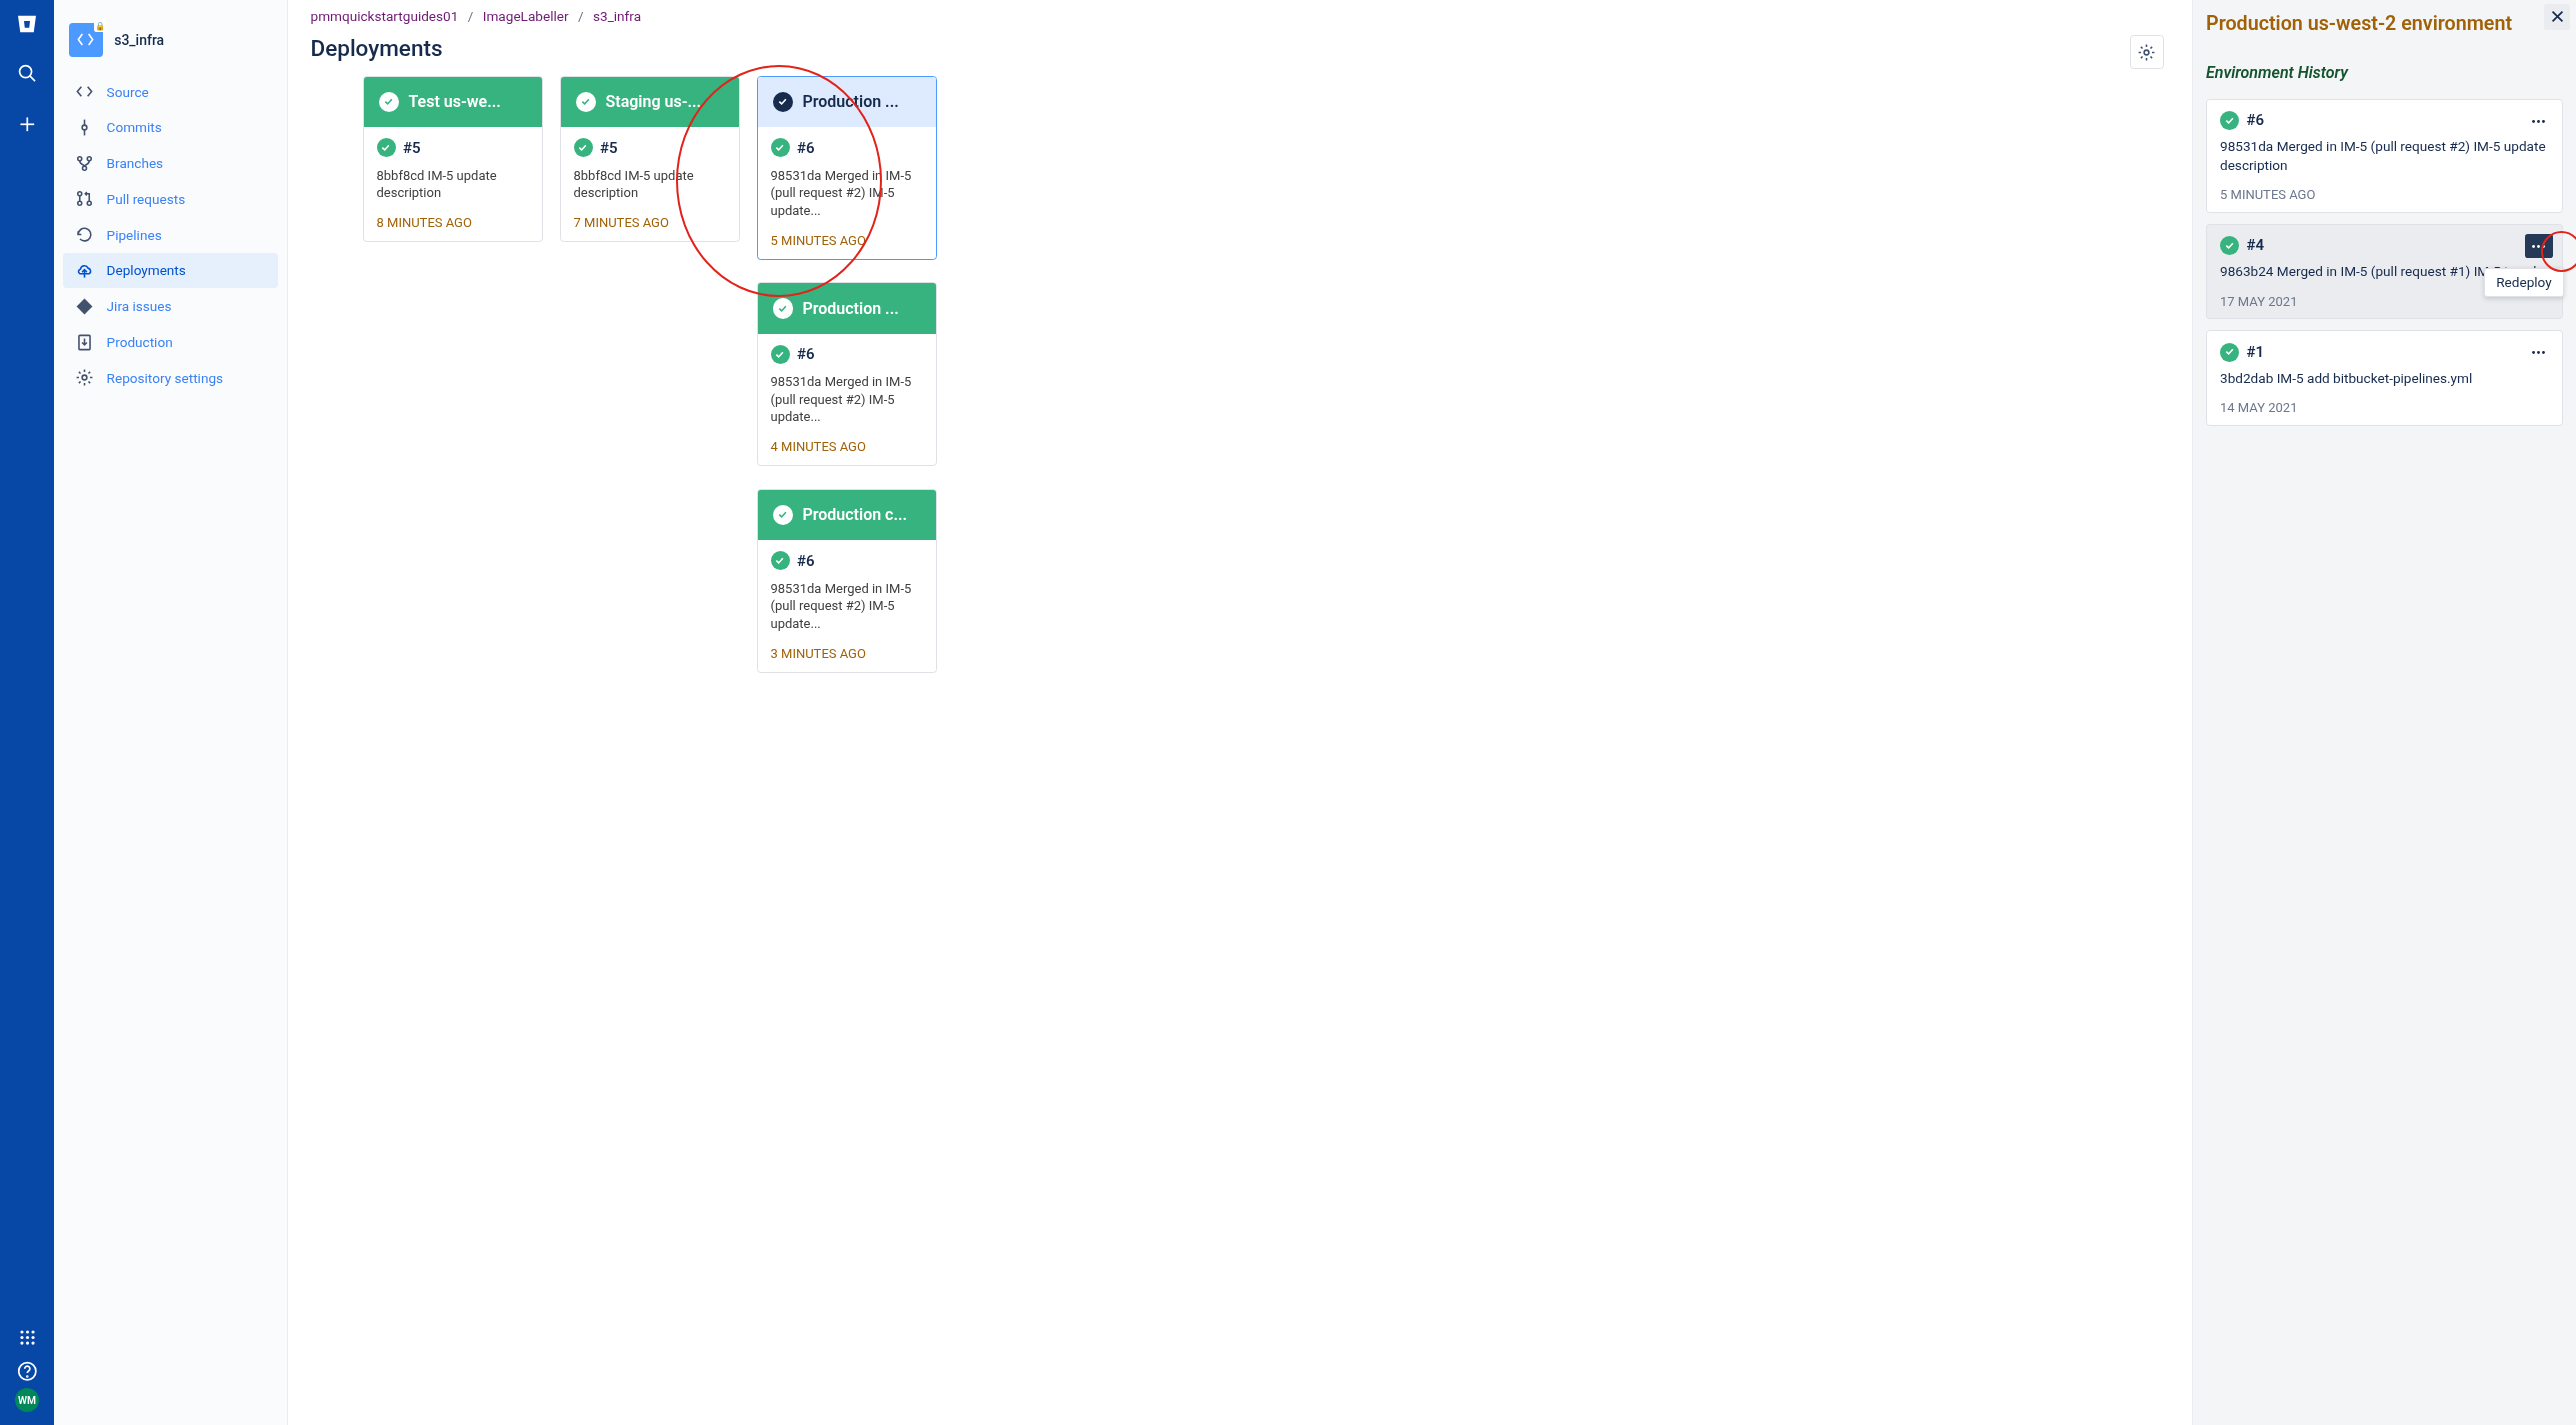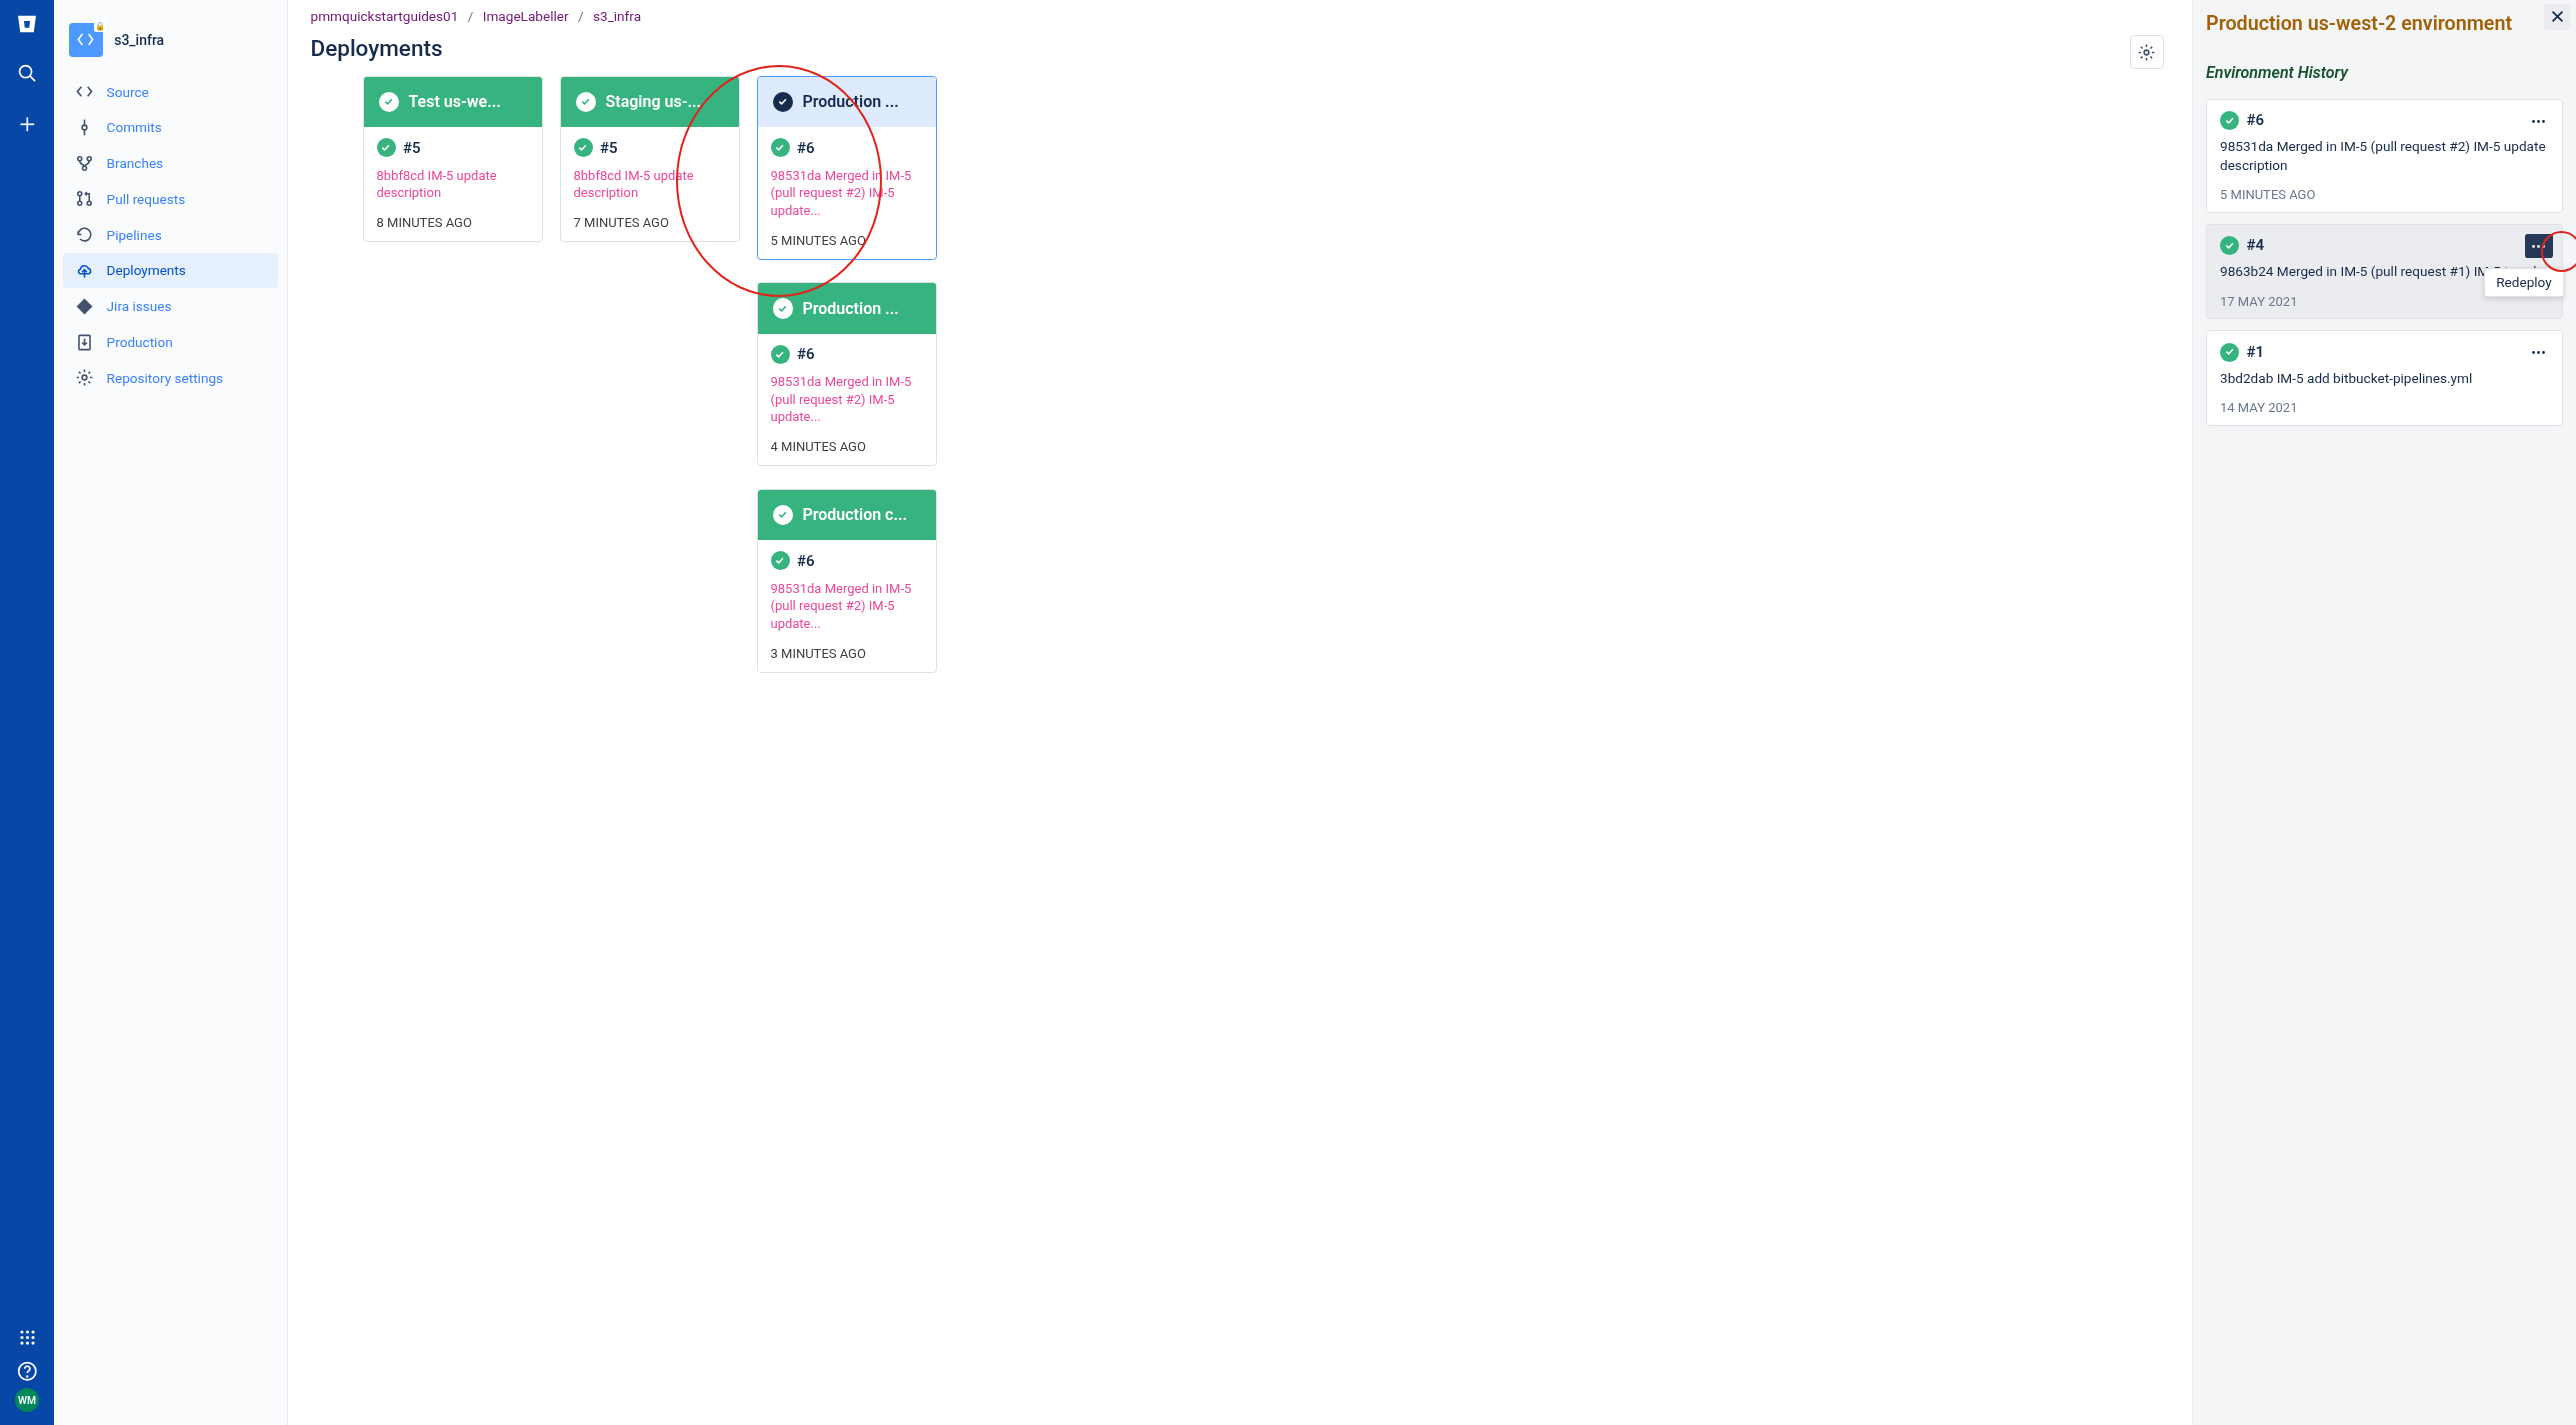--- a/index.html
+++ b/index.html
@@ -63,23 +63,23 @@
   .check-badge.white { background:#fff; }
   .check-badge.white svg { stroke:#36B37E; }
   .check-badge.dark { background:#172B4D; }
   .check-badge.dark svg { stroke:#fff; }
   .check-badge.green { background:#36B37E; }
   .check-badge.green svg { stroke:#fff; }
 
   .deploy-body { padding:11.2px 13px 0 13px; }
   .deploy-num { display:flex; align-items:center; gap:7.5px; font-weight:600; font-size:15px; color:#172B4D; margin-bottom:9.4px;}
   .deploy-num .check-badge { width:19px; height:19px;}
-  .commit-line { font-size:13px; color:#ec4899; line-height:1.35; word-wrap:break-word;}
+  .commit-line { font-size:13px; color:#404040; line-height:1.35; word-wrap:break-word;}
   .commit-hash { font-weight:400; }
-  .deploy-time { padding:13px 13px 11.2px 13px; color:#404040; font-size:13px;}
+  .deploy-time { padding:13px 13px 11.2px 13px; color:#a16207; font-size:13px;}
 
   
   .panel {
     width: 384px;
     background:#F4F5F7;
     border-left:0.9px solid #EBECF0;
     padding: 7.5px 13px 13px 13px;
     position:relative;
     overflow:visible;
   }

